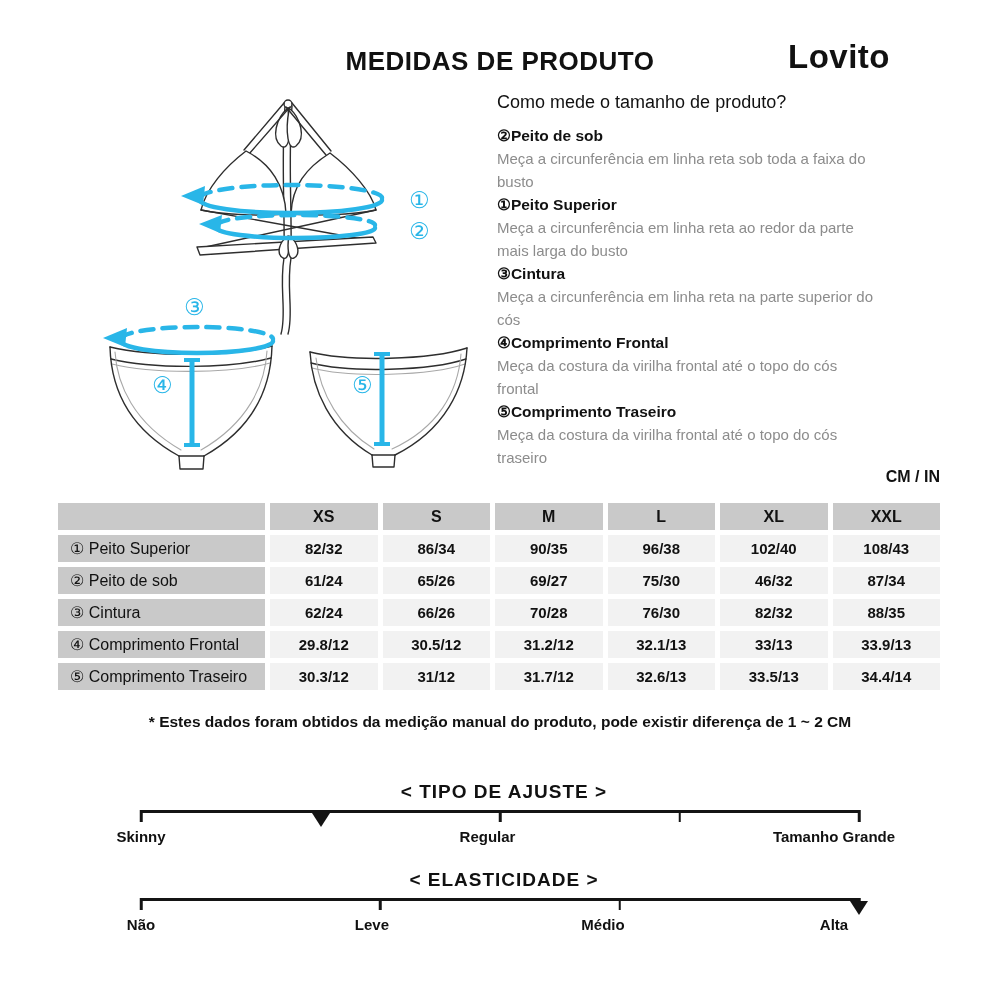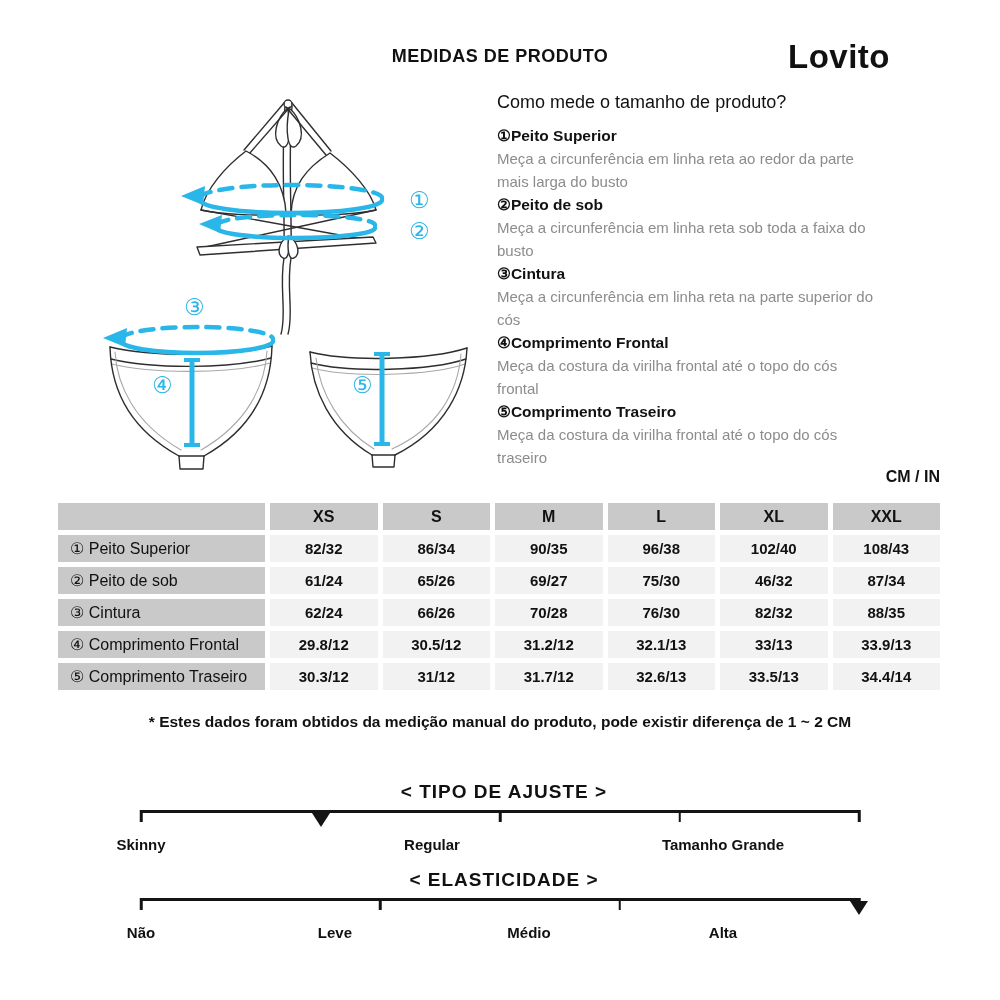--- a/index.html
+++ b/index.html
@@ -1,19 +1,19 @@
 <!DOCTYPE html>
 <html style="--accent: #29b6e8; --cellDark: #c9c9c9; --cellLight: #f2f2f2; --muted: #8c8c8c;"><head>
 <meta charset="utf-8">
 <style>
   html,body{margin:0;padding:0;background:#fff;}
   .page{position:relative;width:1000px;height:1000px;background:#fff;overflow:hidden;
         font-family:"Liberation Sans",sans-serif;color:#111;}
   .title{position:absolute;top:46px;left:0;width:1000px;text-align:center;
-         font-size:18px;font-weight:bold;letter-spacing:.5px;}
+         font-size:26px;font-weight:bold;letter-spacing:.5px;}
   .logo{position:absolute;top:38px;left:788px;font-size:33px;font-weight:bold;letter-spacing:.5px;}
   .illo{position:absolute;left:80px;top:88px;}
   .ln{stroke:#2e2e2e;stroke-width:1.4;fill:none;stroke-linecap:round;stroke-linejoin:round;}
   .ln2{stroke:#a8a8a8;stroke-width:1.1;fill:none;stroke-linecap:round;}
   .fillw{fill:#fff;}
   .cy{stroke:var(--accent);stroke-width:4.5;fill:none;stroke-linecap:round;}
   .dash{stroke-dasharray:13 9;}
   .cy2{stroke:var(--accent);stroke-width:5;fill:none;stroke-linecap:butt;}
   .cycap{stroke:var(--accent);stroke-width:4;fill:none;}
   .cyf{fill:var(--accent);}
@@ -34,21 +34,21 @@
   .footnote{position:absolute;top:713px;left:0;width:1000px;text-align:center;
             font-size:15.5px;font-weight:bold;}
   .slider{position:absolute;left:4px;width:1000px;}
   .slider-title{text-align:center;font-size:19px;font-weight:bold;letter-spacing:1px;}
   .slider-track{position:relative;margin:7px 0 0 137px;width:718px;height:16px;}
   .track-line{position:absolute;top:0;left:0;right:0;height:3px;background:#141414;}
   .tick{position:absolute;top:0;width:2.5px;height:12px;background:#141414;transform:translateX(-50%);}
   .marker{position:absolute;top:3px;transform:translateX(-50%);width:0;height:0;
           border-left:9px solid transparent;border-right:9px solid transparent;
           border-top:14px solid #141414;}
-  .slider-labels{position:relative;margin-left:137px;width:582px;height:20px;margin-top:10px;}
+  .slider-labels{position:relative;margin-left:137px;width:693px;height:20px;margin-top:2px;}
   .slider-labels span{position:absolute;transform:translateX(-50%);font-size:15px;
                       font-weight:bold;white-space:nowrap;top:0;}
 </style>
 </head>
 <body>
 
 <div class="page">
 
   <div class="title">MEDIDAS DE PRODUTO</div>
   <div class="logo">Lovito</div>
@@ -125,28 +125,28 @@
     <text class="mk" x="329" y="151">②</text>
     <text class="mk" x="104" y="227">③</text>
     <text class="mk" x="72" y="305">④</text>
     <text class="mk" x="272" y="305">⑤</text>
   </svg>
 
   <div class="guide">
     <div class="g-heading">Como mede o tamanho de produto?</div>
     <div id="guide-items">
         <div class="g-item">
+          <div class="g-label">②Peito de sob</div>
+          <div class="g-desc">Meça a circunferência em linha reta sob toda a faixa do
+busto</div>
+        </div>
+        <div class="g-item">
           <div class="g-label">①Peito Superior</div>
           <div class="g-desc">Meça a circunferência em linha reta ao redor da parte
 mais larga do busto</div>
-        </div>
-        <div class="g-item">
-          <div class="g-label">②Peito de sob</div>
-          <div class="g-desc">Meça a circunferência em linha reta sob toda a faixa do
-busto</div>
         </div>
         <div class="g-item">
           <div class="g-label">③Cintura</div>
           <div class="g-desc">Meça a circunferência em linha reta na parte superior do
 cós</div>
         </div>
         <div class="g-item">
           <div class="g-label">④Comprimento Frontal</div>
           <div class="g-desc">Meça da costura da virilha frontal até o topo do cós
 frontal</div>

